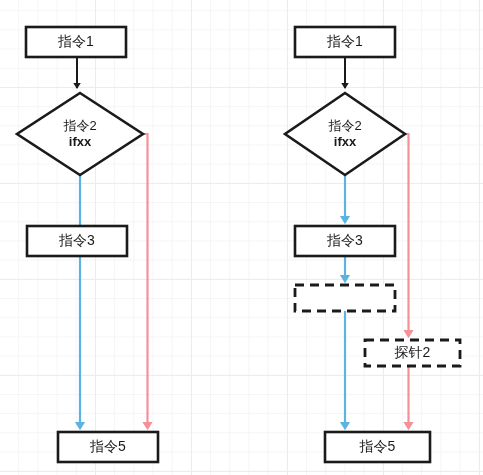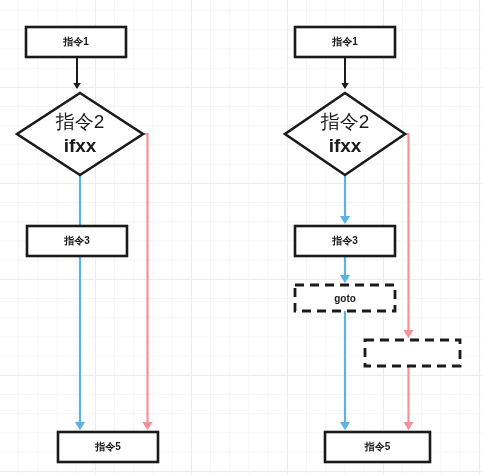--- a/index.html
+++ b/index.html
@@ -28,34 +28,33 @@
     left: 0; top: 0;
     width: 483px;
     height: 475px;
   }
   .node-label {
     position: absolute;
     display: flex;
     align-items: center;
     justify-content: center;
     font-family: "Liberation Sans", "DejaVu Sans", sans-serif;
-    font-size: 10px;
+    font-size: 14px;
     color: #1a1a1a;
     white-space: nowrap;
     pointer-events: none;
-    font-weight: bold;
   }
   .cond-label {
     position: absolute;
     display: flex;
     flex-direction: column;
     align-items: center;
     justify-content: center;
     font-family: "Liberation Sans", "DejaVu Sans", sans-serif;
-    font-size: 19px;
+    font-size: 13px;
     color: #1a1a1a;
     line-height: 1.25;
     white-space: nowrap;
     pointer-events: none;
   }
   .cond-label .cond-sub {
     font-weight: bold;
     text-align: right;
   }
 </style>
@@ -135,18 +134,18 @@
 
   <div class="node-label" style="left:295px; top:27px; width:100px; height:30px;">指令1</div>
 
   <div class="cond-label" style="left:285px; top:100px; width:120px; height:68px;">
     <span>指令2</span>
     <span class="cond-sub">ifxx</span>
   </div>
 
   <div class="node-label" style="left:295px; top:226px; width:100px; height:30px;">指令3</div>
 
-  <div class="node-label" style="left:295px; top:285px; width:100px; height:26px;">goto</div>
 
+  <div class="node-label" style="left:365px; top:340px; width:95px; height:26px;">探针2</div>
 
   <div class="node-label" style="left:325px; top:432px; width:105px; height:30px;">指令5</div>
 
 </div>
 
 </body></html>

